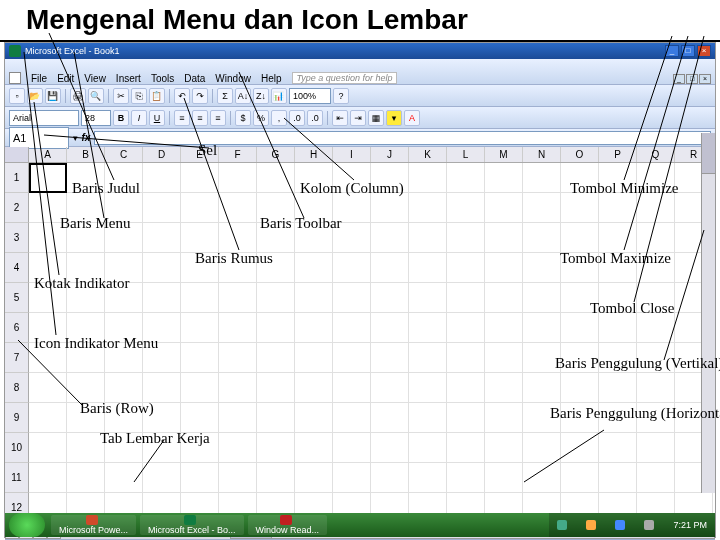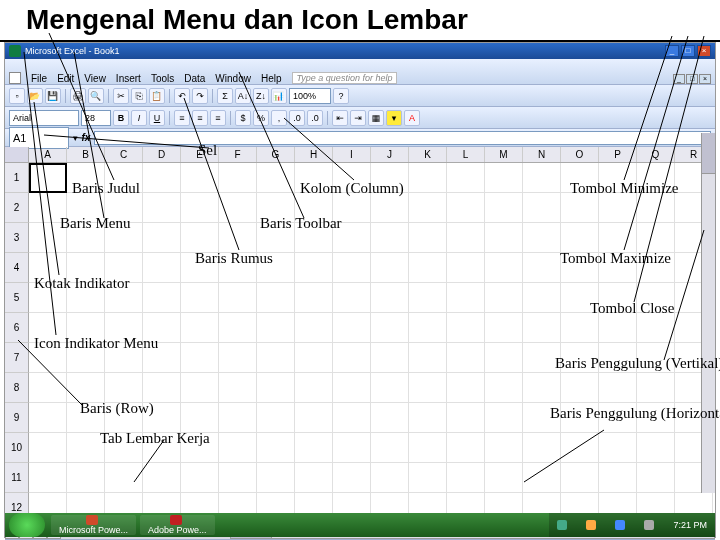--- a/index.html
+++ b/index.html
@@ -471,22 +471,26 @@
     <span class="tb-btn">𝐀</span>
   </div>
 
   <div class="taskbar">
     <span class="start"></span>
     <span class="task">
         <span class="tico" style="background:#d04a2a"></span>
         <span>Microsoft Powe...</span>
       </span>
     <span class="task">
+        <span class="tico" style="background:#107c41"></span>
+        <span>Microsoft Excel - Bo...</span>
+      </span>
+    <span class="task">
         <span class="tico" style="background:#c02020"></span>
-        <span>Adobe Powe...</span>
+        <span>Window Read...</span>
       </span>
     <span class="tray">
       <span class="tray-ico" style="background:#4a8"></span>
       <span class="tray-ico" style="background:#fa4"></span>
       <span class="tray-ico" style="background:#48f"></span>
       <span class="tray-ico" style="background:#aaa"></span>
       <span>7:21 PM</span>
     </span>
   </div>
 

